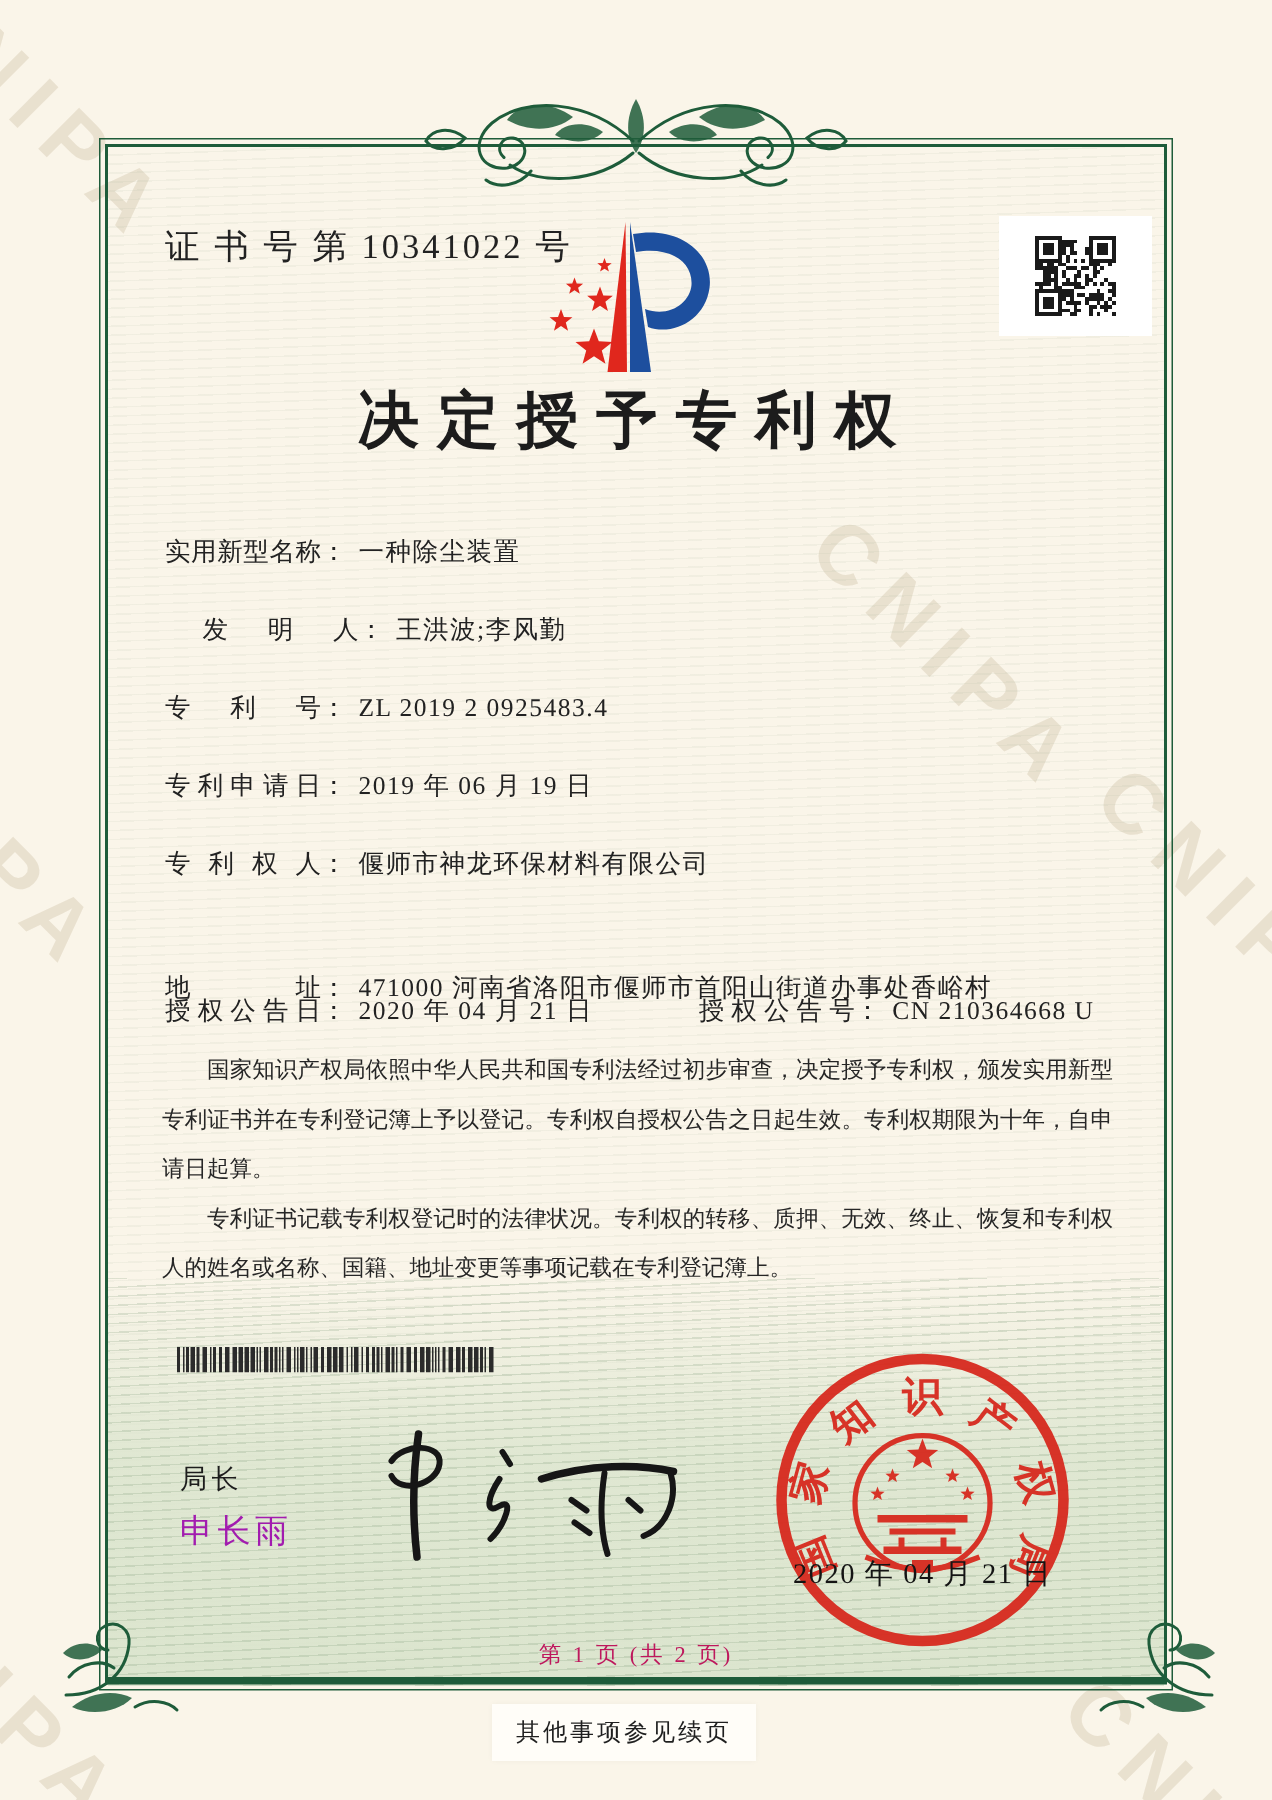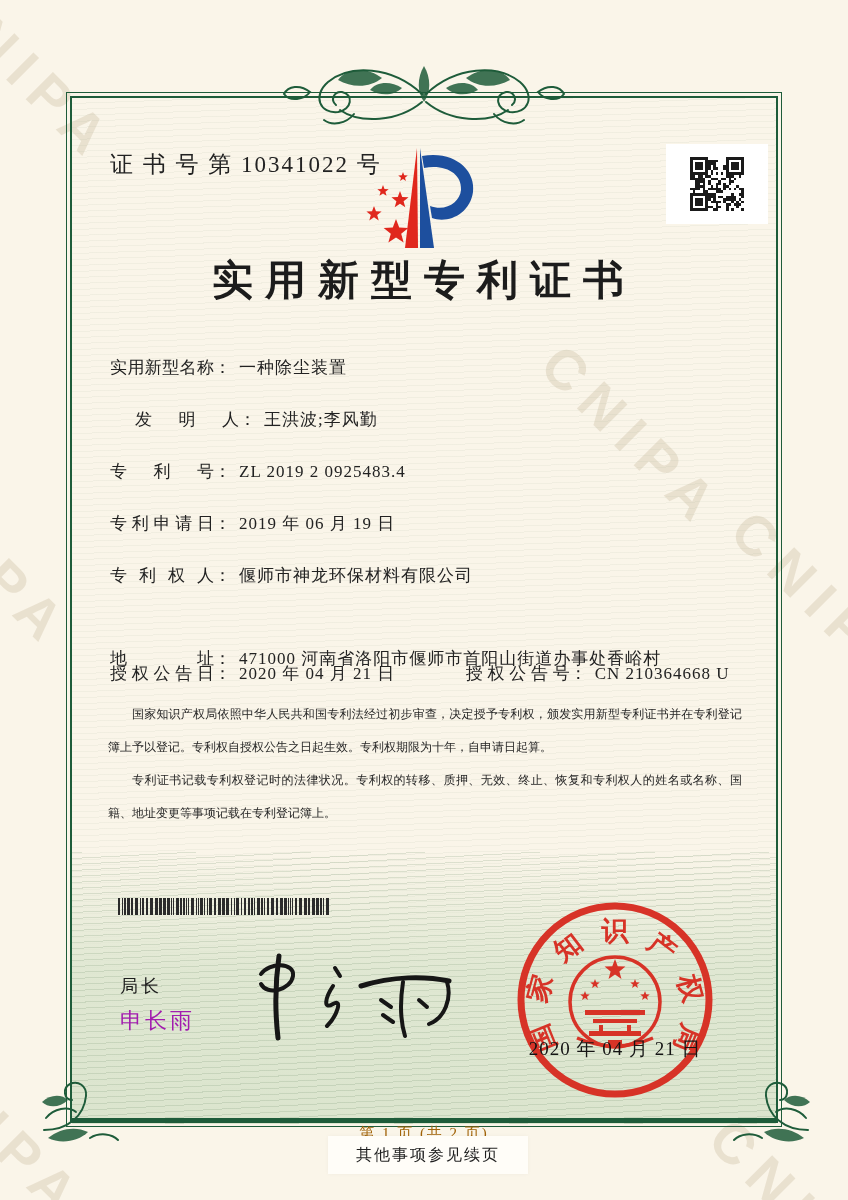--- a/index.html
+++ b/index.html
@@ -72,21 +72,21 @@
   
   .field-row{position:absolute;left:110px;z-index:3;font-size:17px;color:var(--ink);white-space:nowrap;}
   .flabel{display:inline-block;width:104px;text-align:justify;text-align-last:justify;vertical-align:bottom;}
   .colon{display:inline-block;margin-right:8px;}
   .fvalue{letter-spacing:1px;}
   .row-1{top:356px;} .row-2{top:408px;margin-left:25px;} .row-3{top:460px;}
   .row-4{top:512px;} .row-5{top:564px;font-family:Liberation Serif, serif;} .row-6{top:647px;} .row-7{top:662px;}
   
   .body-text{
     position:absolute;left:108px;top:698px;width:634px;z-index:3;
-    font-size:12px;line-height:33px;color:#262626;text-align:justify;
+    font-size:15px;line-height:33px;color:#262626;text-align:justify;
   }
   .body-text p{text-indent:2em;}
   
   .barcode{position:absolute;left:118px;top:898px;z-index:3;}
   
   .director-label{position:absolute;left:120px;top:974px;z-index:3;font-size:18px;letter-spacing:3px;color:#1d1d1d;}
   .director-name{position:absolute;left:120px;top:1006px;z-index:3;font-size:22px;letter-spacing:3px;color:#a21caf;text-align:right;}
   .signature{position:absolute;left:243px;top:950px;z-index:4;}
   .sig-stroke{stroke:#161616;fill:none;stroke-width:5;stroke-linecap:round;stroke-linejoin:round;}
   .sig-thin{stroke-width:4;}
@@ -96,24 +96,24 @@
   .seal-char{fill:var(--seal-red);font-size:27px;font-weight:700;font-family:"Liberation Serif","DejaVu Serif",serif;text-anchor:middle;}
   .emblem{fill:var(--seal-red);}
   .emblem-line{stroke:var(--seal-red);fill:none;stroke-width:3.5;}
   .seal-date{
     position:absolute;left:505px;top:1036px;width:220px;z-index:5;
     text-align:center;font-size:19px;color:#141414;letter-spacing:1px;white-space:nowrap;
   }
   
   .page-no{
     position:absolute;left:66px;top:1094px;width:716px;z-index:3;
-    text-align:center;font-size:15px;color:#a16207;letter-spacing:2px;margin-top:30px;
+    text-align:center;font-size:15px;color:#be185d;letter-spacing:2px;
   }
   .footer-note{
-    position:absolute;left:328px;top:1136px;width:200px;height:38px;z-index:3;
+    position:absolute;left:328px;top:1136px;width:176px;height:38px;z-index:3;
     background:#fffdf8;box-shadow:0 0 4px rgba(0,0,0,0.04);
     display:flex;align-items:center;justify-content:center;
     font-size:16px;color:#1f1f1f;letter-spacing:2px;
   }
 </style>
 </head>
 <body>
 
 <div class="page">
 
@@ -415,21 +415,21 @@
         <rect x="7" y="22" width="1" height="1" fill="#1a1a1a"></rect>
         <rect x="8" y="22" width="1" height="1" fill="#1a1a1a"></rect>
         <rect x="11" y="22" width="1" height="1" fill="#1a1a1a"></rect>
         <rect x="12" y="22" width="1" height="1" fill="#1a1a1a"></rect>
         <rect x="16" y="22" width="1" height="1" fill="#1a1a1a"></rect>
         <rect x="18" y="22" width="1" height="1" fill="#1a1a1a"></rect>
         <rect x="22" y="22" width="1" height="1" fill="#1a1a1a"></rect>
       </svg>
   </div>
 
-  <div class="doc-title">实用新型专利证书</div>
+  <div class="doc-title">决定授予专利权</div>
 
   <div class="field-row row-1">
     <span class="flabel">实用新型名称</span><span class="colon">：</span><span class="fvalue">一种除尘装置</span>
   </div>
   <div class="field-row row-2">
     <span class="flabel">发明人</span><span class="colon">：</span><span class="fvalue">王洪波;李风勤</span>
   </div>
   <div class="field-row row-3">
     <span class="flabel">专利号</span><span class="colon">：</span><span class="fvalue">ZL 2019 2 0925483.4</span>
   </div>

